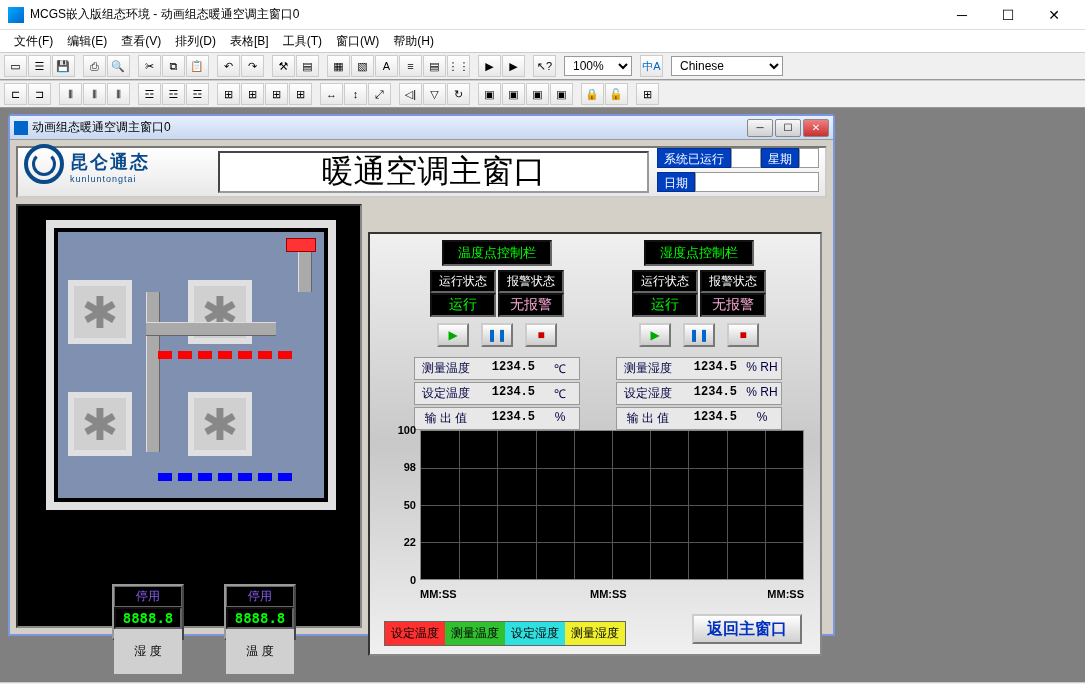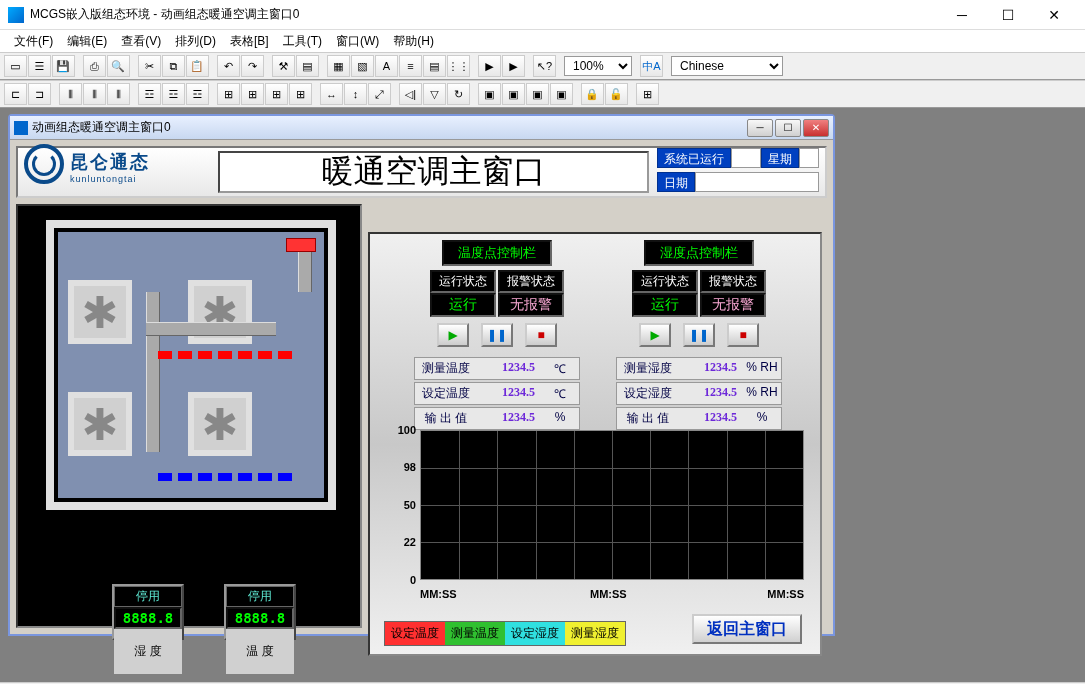--- a/index.html
+++ b/index.html
@@ -36,37 +36,37 @@
 .date-row { display: flex; height: 20px; margin-bottom: 4px; }
 .date-label { background: #0040c0; color: #fff; font-size: 12px; padding: 2px 6px; border: 1px solid #003090; }
 .date-field { flex: 1; background: #fff; border: 1px solid #999; }
 .left-panel { position: absolute; left: 6px; top: 64px; width: 346px; height: 424px; background: #000; border: 2px inset #888; }
 .diagram-area { position: absolute; left: 28px; top: 14px; width: 290px; height: 290px; background: #000; border: 8px solid #e0e0e0; }
 .diagram-inner { position: absolute; inset: 4px; background: #8090b0; }
 .fan { position: absolute; width: 64px; height: 64px; border: 6px solid #e0e0e0; background: #d0d0d0; }
 .fan::after { content: '✱'; position: absolute; inset: 0; display: flex; align-items: center; justify-content: center; font-size: 44px; color: #888; }
 .small-box { position: absolute; left: 94px; top: 378px; width: 72px; height: 56px; background: #000; border: 2px outset #999; text-align: center; }
 .small-box2 { left: 206px; }
-.sb-label { background: #000; color: #5eead4; border: 1px solid #666; font-size: 12px; padding: 1px; }
+.sb-label { background: #000; color: #8b5cf6; border: 1px solid #666; font-size: 12px; padding: 1px; }
 .sb-value { background: #000; color: #0f0; font-family: monospace; font-size: 14px; font-weight: bold; border: 2px inset #666; padding: 1px; }
 .sb-name { background: #d0d0d0; font-size: 12px; padding: 14px; }
 .right-panel { position: absolute; left: 358px; top: 57px; width: 454px; height: 424px; background: linear-gradient(#f0f0f0,#c8c8c8,#f0f0f0); border: 2px inset #888; margin-top: 35px; }
 .ctrl-block { position: absolute; top: 6px; width: 186px; height: 170px; }
 .ctrl-block.temp { left: 34px; }
 .ctrl-block.hum { left: 236px; }
 .ctrl-title { width: 110px; margin: 0 auto 4px; background: #000; color: #0f0; text-align: center; font-size: 13px; border: 2px inset #666; padding: 2px; }
 .status-row { display: flex; justify-content: center; gap: 2px; }
 .status-cell { width: 66px; background: #000; color: #fff; text-align: center; font-size: 12px; border: 2px inset #666; padding: 1px; }
 .status-cell.green { color: #0f0; font-size: 14px; font-family: Liberation Mono, monospace; }
 .status-cell.red { color: #f9a8d4; font-size: 14px; }
 .btn-row { display: flex; justify-content: center; gap: 12px; margin-top: 6px; }
 .media-btn { width: 32px; height: 24px; border: 2px outset #ccc; background: linear-gradient(#fff,#ccc); display: flex; align-items: center; justify-content: center; font-size: 12px; }
 .data-row { display: flex; margin: 2px 10px; border: 1px solid #999; background: #e8e8e8; font-size: 12px; }
 .dr-label { width: 62px; text-align: center; padding: 2px; color: #004; }
-.dr-value { width: 64px; text-align: right; padding: 2px 6px; color: #6d28d9; font-weight: bold; font-family: Liberation Serif, serif; }
+.dr-value { width: 64px; text-align: right; padding: 2px 6px; color: #000000; font-weight: bold; font-family: Liberation Mono, monospace; }
 .dr-unit { width: 38px; text-align: center; padding: 2px; color: #004; }
 .chart-box { position: absolute; left: 10px; top: 192px; width: 430px; height: 180px; }
 .chart-grid { position: absolute; left: 40px; top: 4px; width: 384px; height: 150px; background: #000; border: 1px solid #888; }
 .y-tick { position: absolute; left: 0; width: 36px; text-align: right; font-size: 11px; font-weight: bold; transform: translateY(-50%); }
 .x-label { position: absolute; bottom: 6px; font-size: 11px; font-weight: bold; }
 .legend-row { position: absolute; left: 14px; bottom: 8px; display: flex; border: 1px solid #666; }
 .legend-item { font-size: 12px; padding: 3px 6px; color: #000; }
 .return-btn { position: absolute; right: 18px; bottom: 10px; width: 110px; height: 30px; border: 2px outset #ccc; background: linear-gradient(#fff,#d0d0d0); font-size: 16px; color: #0030c0; font-family: KaiTi, serif; font-weight: bold; }
 .grid-line-h { position: absolute; left: 0; right: 0; height: 1px; background: #555; }
 .grid-line-v { position: absolute; top: 0; bottom: 0; width: 1px; background: #555; }

